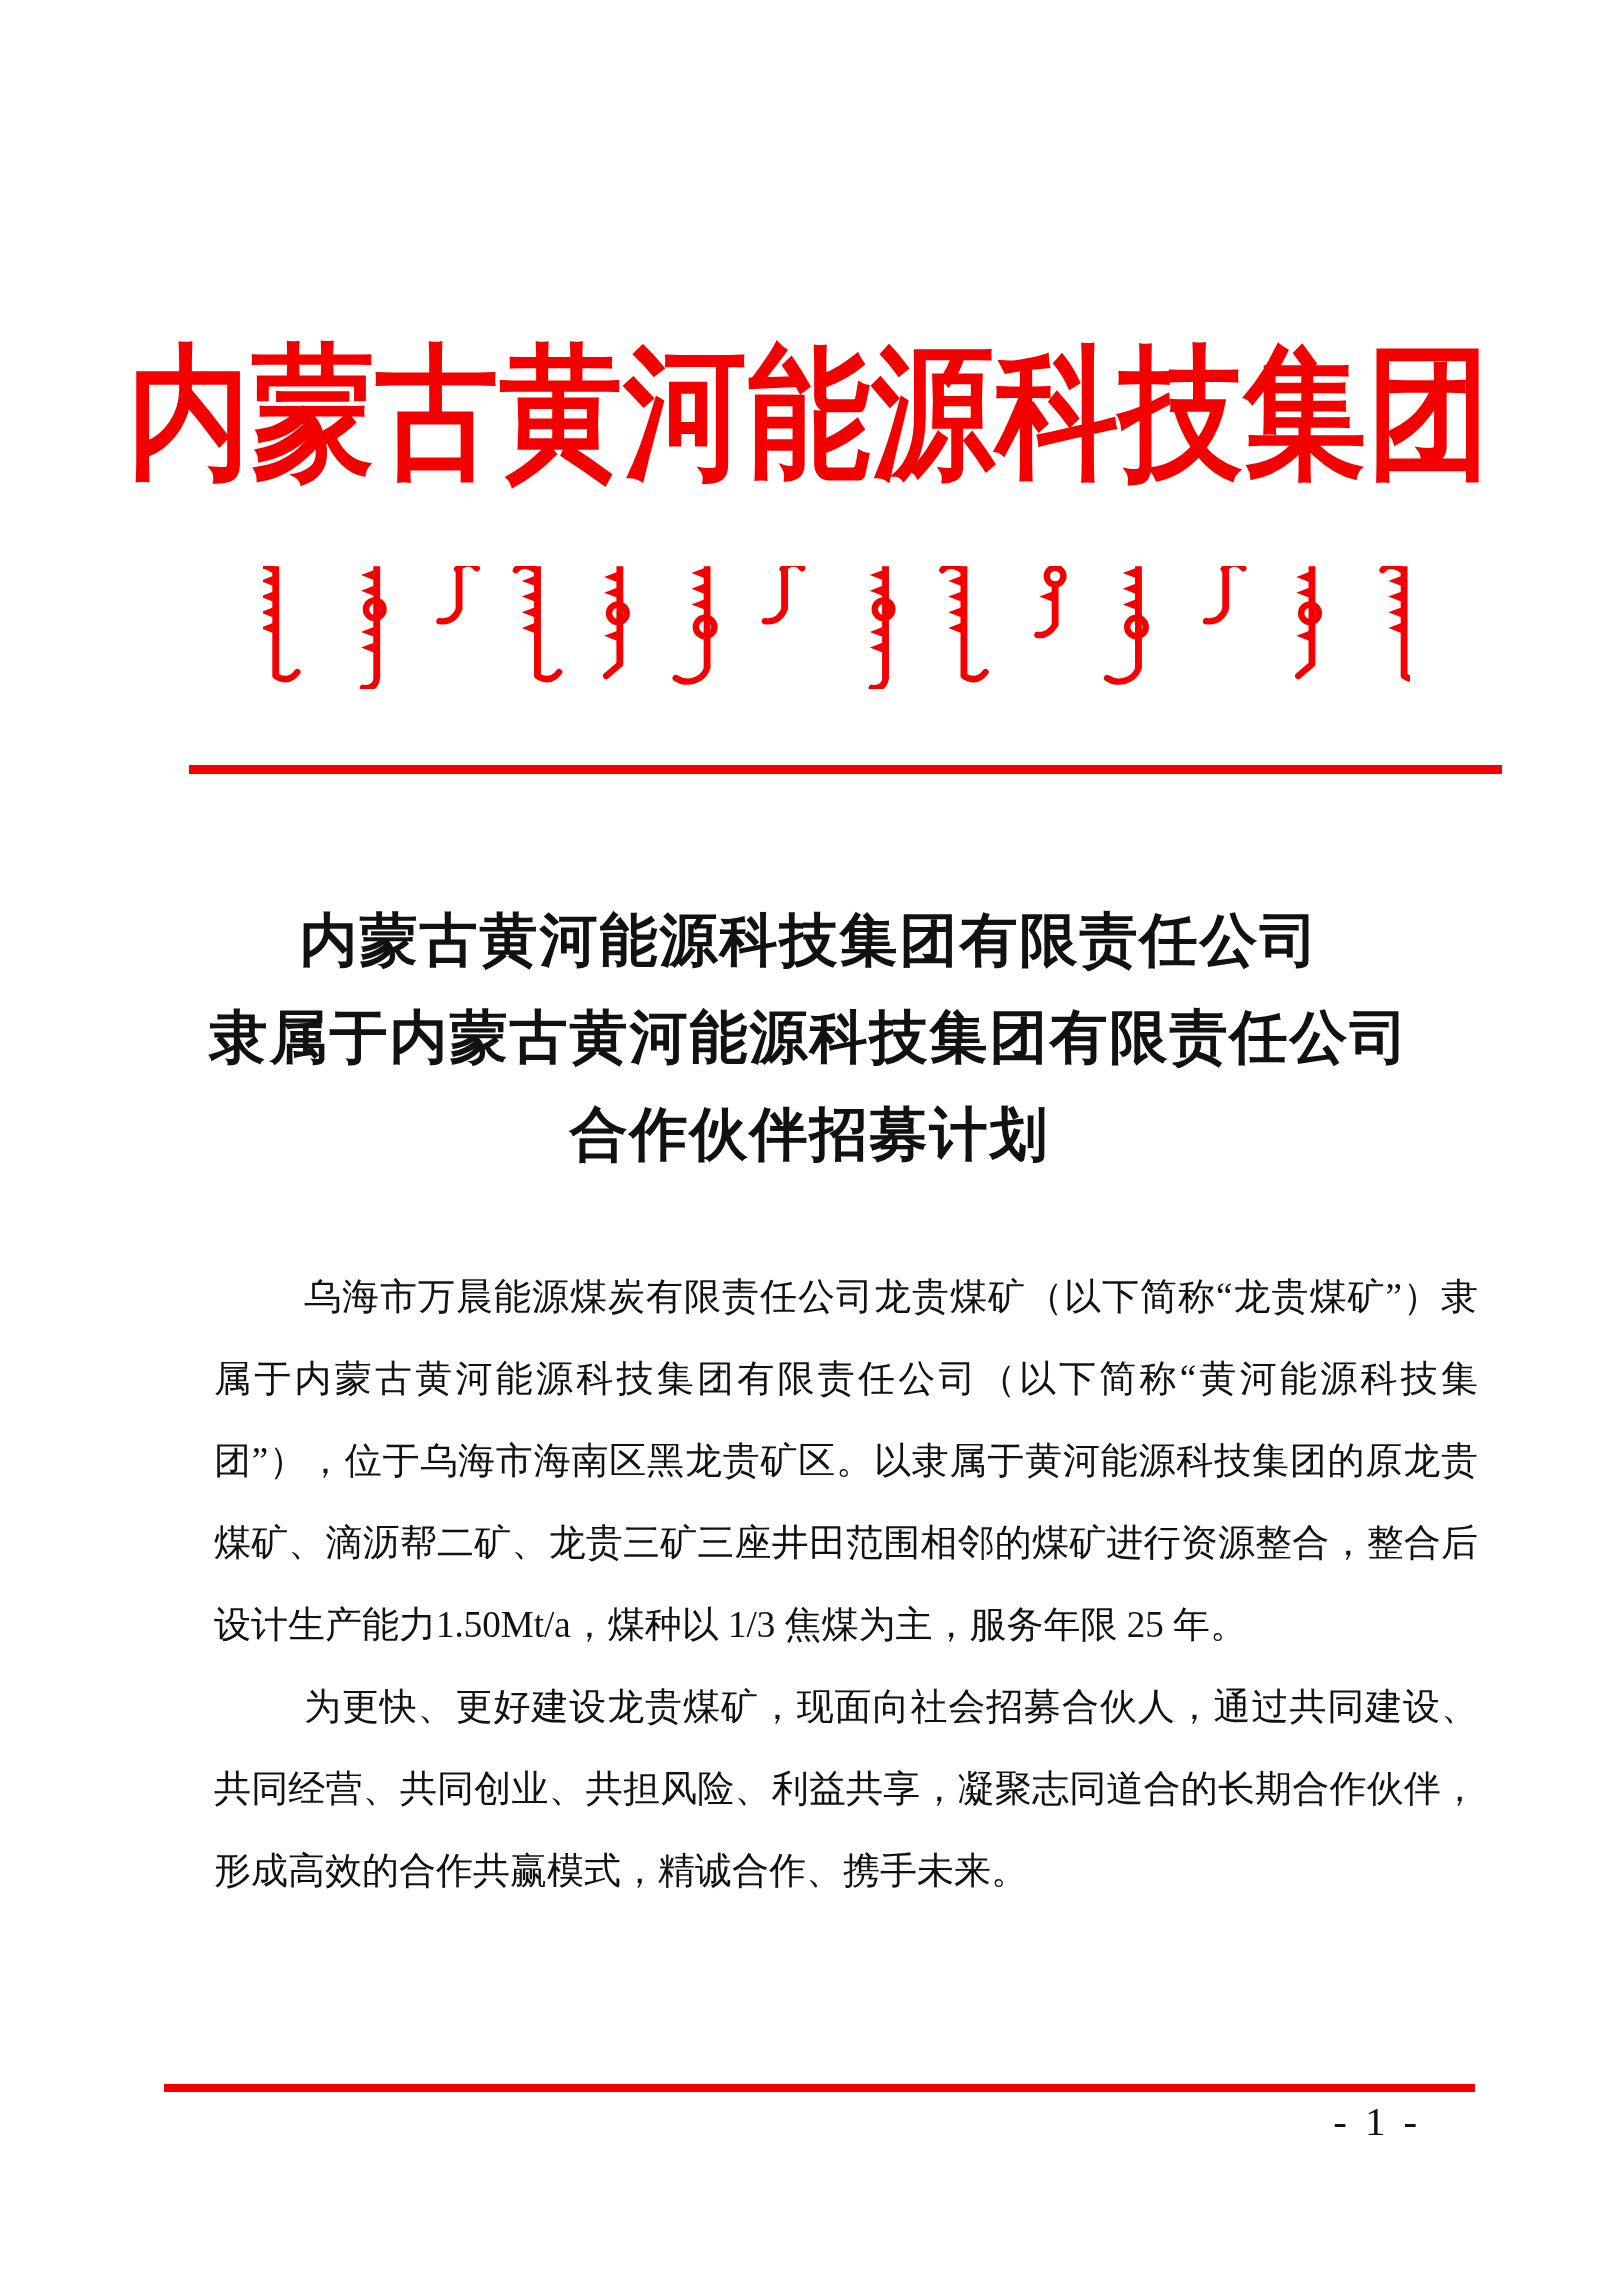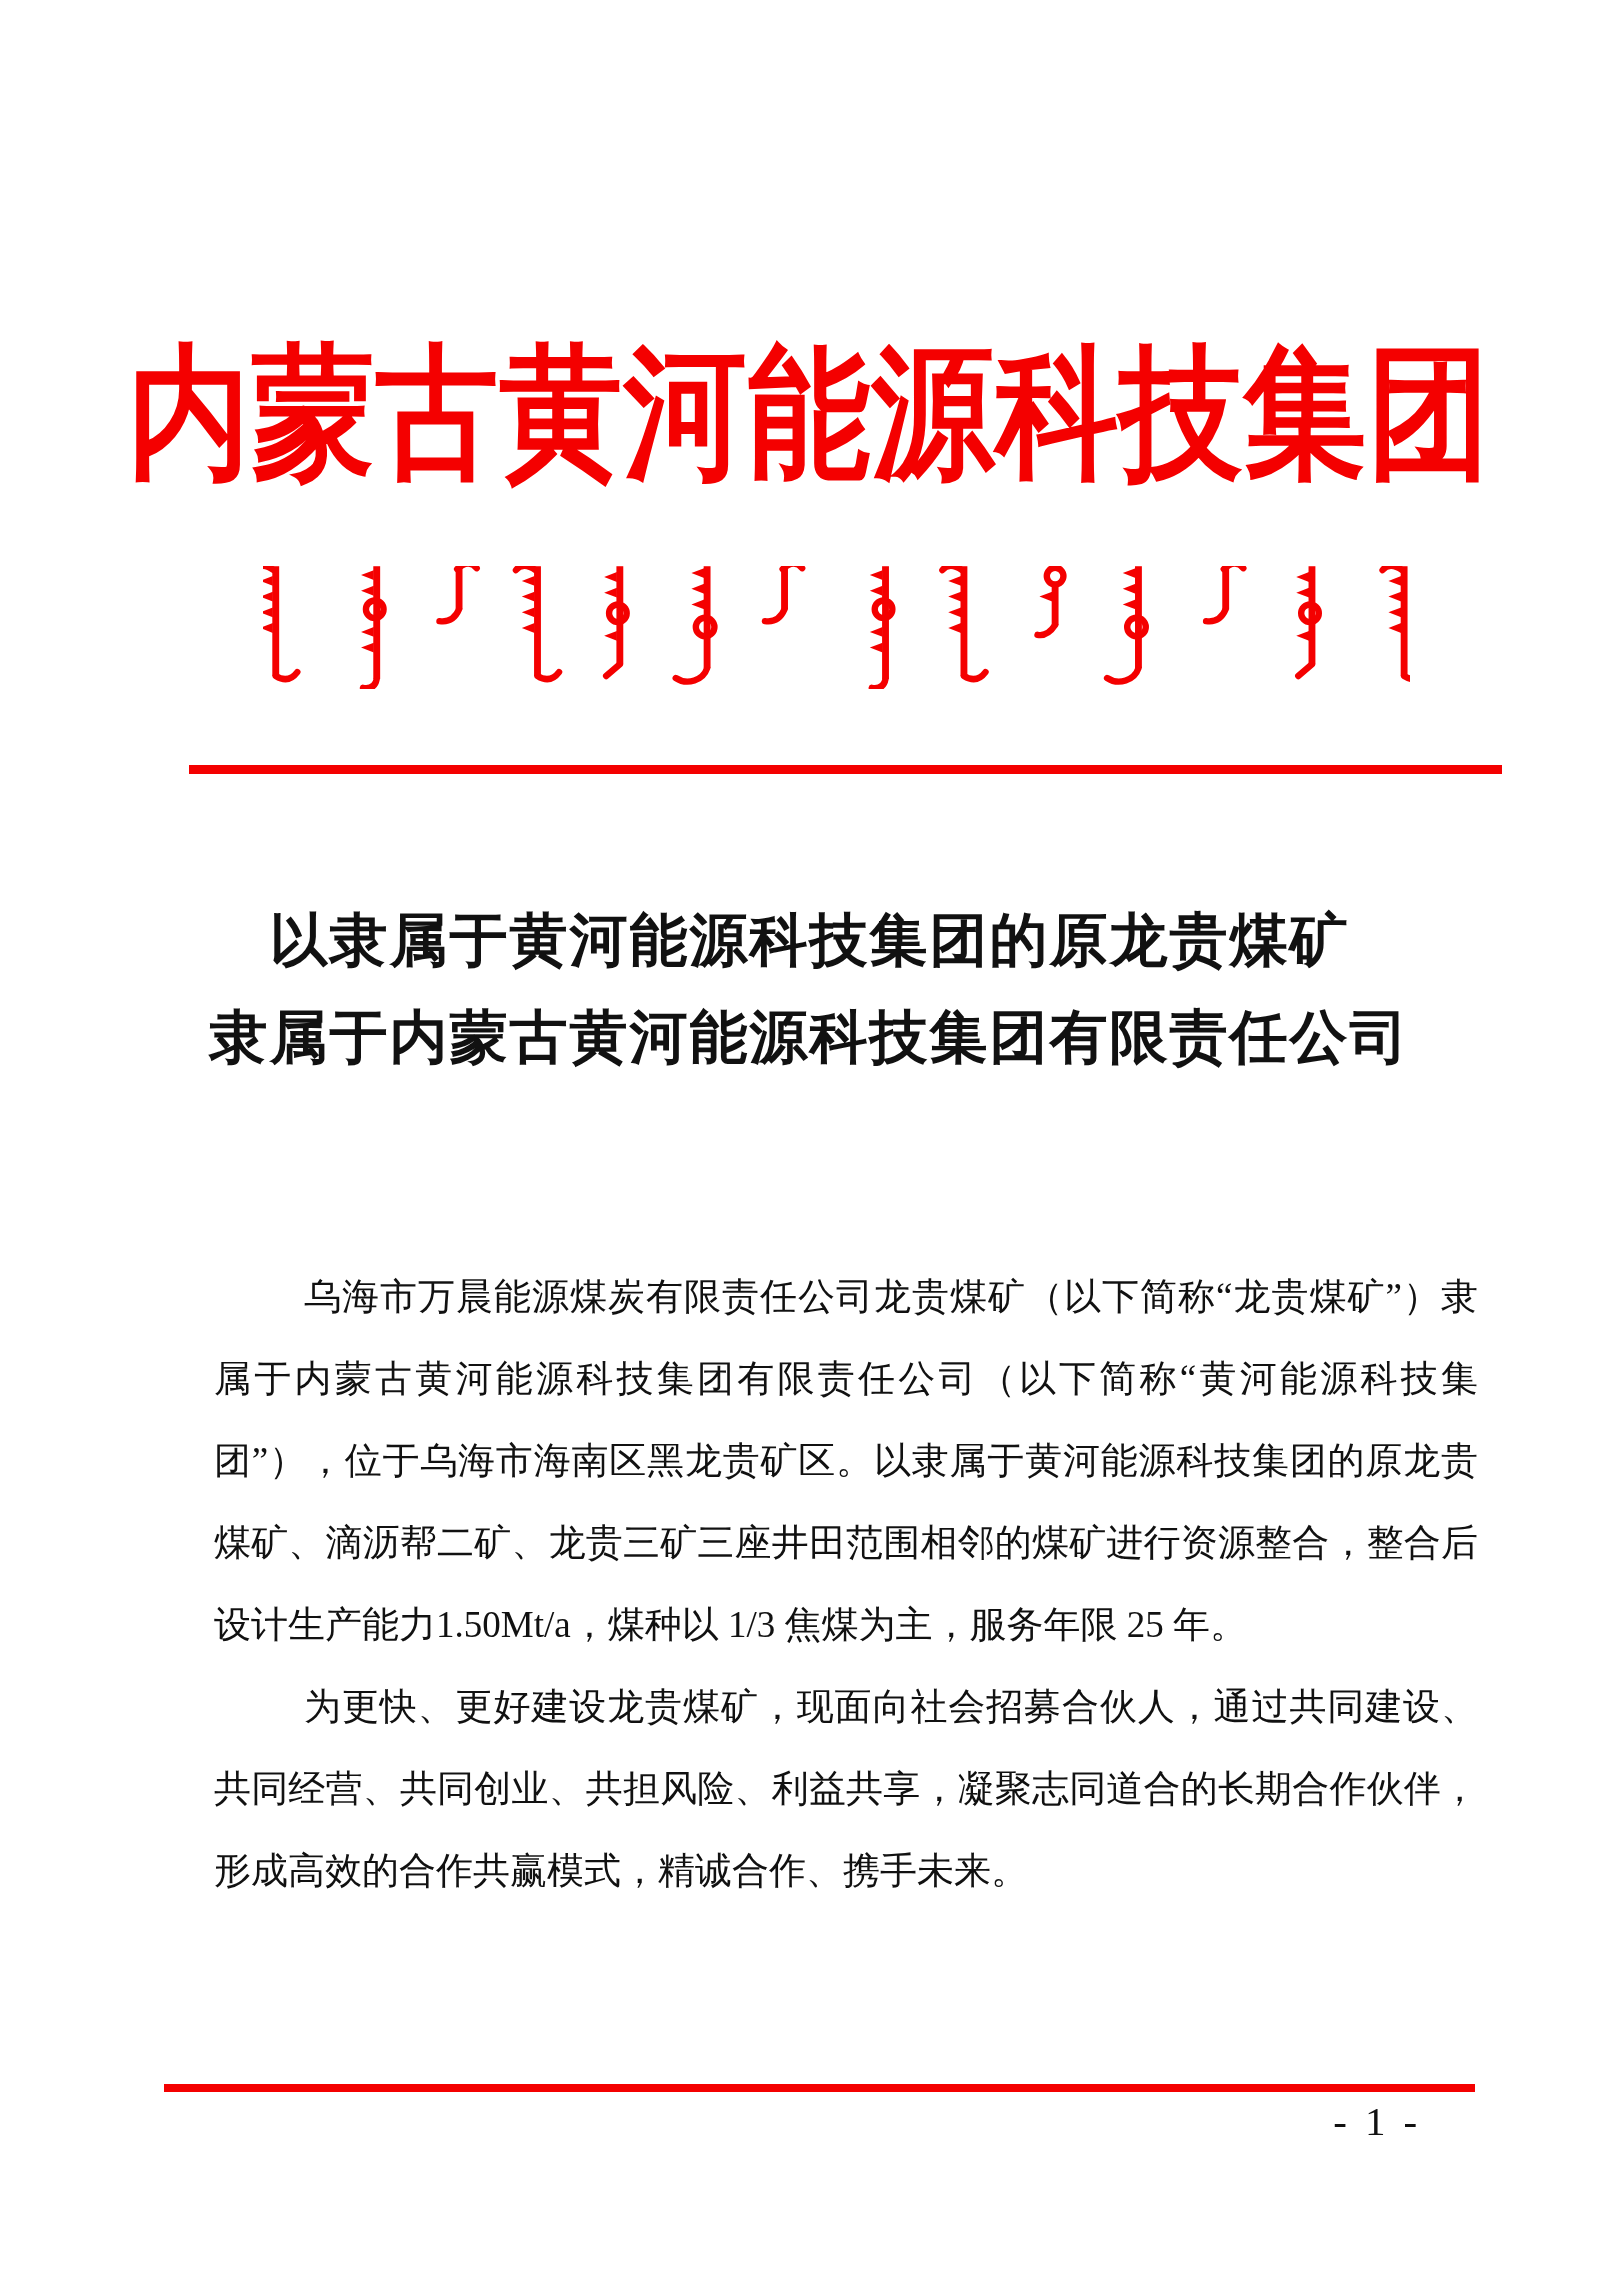--- a/index.html
+++ b/index.html
@@ -160,22 +160,23 @@
       <use href="#mgA" x="893"></use>
       <use href="#mgS" x="982"></use>
       <use href="#mgC" x="1070"></use>
       <use href="#mgB" x="1164"></use>
     </svg>
   </div>
 
   <div class="rule rule-top"></div>
 
   <div class="doc-title">
-    <div>以隶属于黄河能源科技集团的原龙贵煤矿</div>
+    <div>内蒙古黄河能源科技集团有限责任公司</div>
     <div>隶属于内蒙古黄河能源科技集团有限责任公司</div>
+    <div>合作伙伴招募计划</div>
   </div>
 
   <div class="body-text">
     <p>乌海市万晨能源煤炭有限责任公司龙贵煤矿（以下简称“龙贵煤矿”）隶属于内蒙古黄河能源科技集团有限责任公司（以下简称“黄河能源科技集团”），位于乌海市海南区黑龙贵矿区。以隶属于黄河能源科技集团的原龙贵煤矿、滴沥帮二矿、龙贵三矿三座井田范围相邻的煤矿进行资源整合，整合后设计生产能力1.50Mt/a，煤种以 1/3 焦煤为主，服务年限 25 年。</p>
     <p>为更快、更好建设龙贵煤矿，现面向社会招募合伙人，通过共同建设、共同经营、共同创业、共担风险、利益共享，凝聚志同道合的长期合作伙伴，形成高效的合作共赢模式，精诚合作、携手未来。</p>
   </div>
 
   <div class="rule rule-bottom"></div>
 
   <div class="page-number">- 1 -</div>

